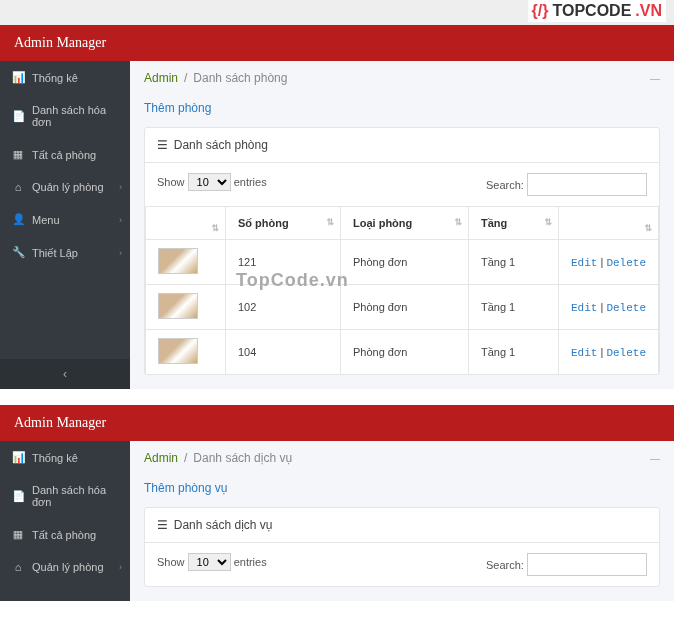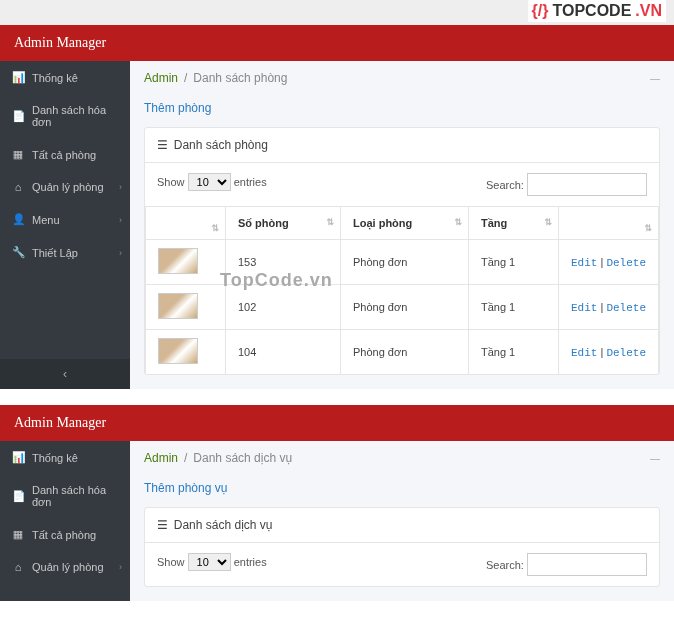--- a/index.html
+++ b/index.html
@@ -27,21 +27,21 @@
 .table-controls select { border: 1px solid #ccc; padding: 1px 4px; font-size: 11px; }
 .table-controls input { border: 1px solid #ccc; padding: 3px 6px; width: 120px; }
 table { width: 100%; border-collapse: collapse; }
 th { text-align: left; padding: 10px 12px; font-size: 11px; font-weight: bold; color: #333; border: 1px solid #e5e5e5; position: relative; }
 th .sort { position: absolute; right: 6px; color: #bbb; font-size: 9px; }
 td { padding: 8px 12px; border: 1px solid #e5e5e5; font-size: 11px; color: #444; vertical-align: middle; }
 .thumb { width: 40px; height: 26px; background: linear-gradient(135deg, #d4b896 40%, #fff 60%, #c9a978); border: 1px solid #ccc; display: inline-block; }
 .action a { color: #2b7cc4; text-decoration: none; font-family: Liberation Mono, monospace; }
 .action .sep { color: #444; }
 .watermark { position: absolute; color: #aaa; font-size: 18px; font-weight: bold; pointer-events: none; letter-spacing: 1px; }
-.wm1 { left: 220px; top: 270px; }
+.wm1 { left: 236px; top: 270px; }
 .panel2 { margin-top: 16px; }
 .row-last td { border-bottom: none; }
 </style>
 </head>
 <body>
 
 <div class="panel-wrap">
   <div class="topbar"></div>
   <div class="logo-overlay">
     <span class="bracket">{/}</span>
@@ -115,21 +115,21 @@
             <th><span>Loại phòng</span><span class="sort">⇅</span></th>
             <th><span>Tầng</span><span class="sort">⇅</span></th>
             <th style="width:100px">
                   <span class="sort">⇅</span>
                 </th>
           </tr>
             </thead>
           <tbody id="rooms-body">
               <tr>
                 <td><span class="thumb"></span></td>
-  <td>153</td>
+  <td>121</td>
   <td>Phòng đơn</td>
   <td>Tầng 1</td>
   <td class="action"><a href="#">Edit</a> <span class="sep">|</span> <a href="#">Delete</a></td>
               </tr>
               <tr>
                 <td><span class="thumb"></span></td>
   <td>102</td>
   <td>Phòng đơn</td>
   <td>Tầng 1</td>
   <td class="action"><a href="#">Edit</a> <span class="sep">|</span> <a href="#">Delete</a></td>

